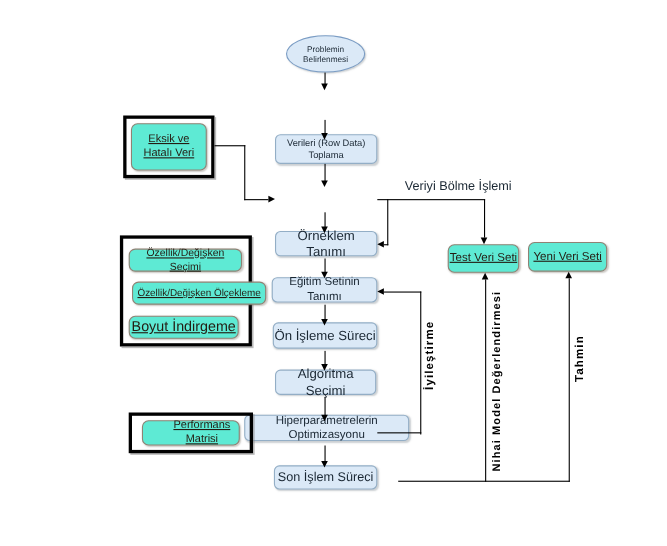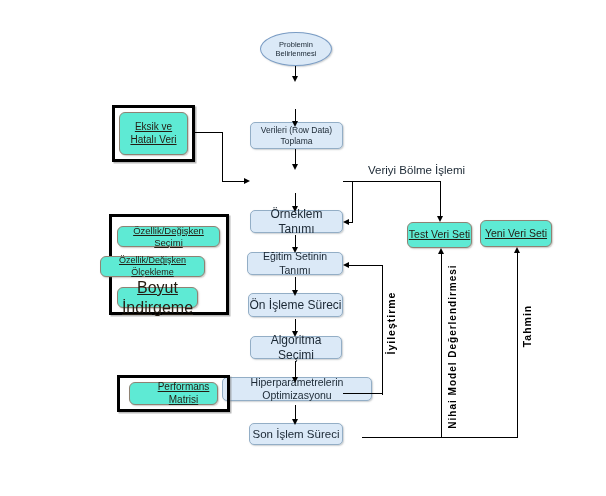--- a/index.html
+++ b/index.html
@@ -77,22 +77,22 @@
   <div class="frame" style="left:112px;top:105px;width:83px;height:57px;"></div>
   <div class="node orange two-line" style="left:119px;top:112px;width:69px;height:43px;font-size:10px;">
     <div>
       <span>Eksik ve</span>
       <span>Hatalı Veri</span>
     </div>
   </div>
 
   <div class="frame" style="left:109px;top:214px;width:120px;height:101px;"></div>
   <div class="node orange" style="left:117px;top:226px;width:103px;height:21px;font-size:9.5px;">Özellik/Değişken Seçimi</div>
-  <div class="node orange" style="left:100px;top:256px;width:105px;height:21px;font-size:9px;">Özellik/Değişken Ölçekleme</div>
-  <div class="node orange" style="left:117px;top:287px;width:81px;height:21px;font-size:16px;">Boyut İndirgeme</div>
+  <div class="node orange" style="left:120px;top:256px;width:122px;height:21px;font-size:9px;">Özellik/Değişken Ölçekleme</div>
+  <div class="node orange" style="left:117px;top:287px;width:100px;height:21px;font-size:13px;">Boyut İndirgeme</div>
 
   <div class="frame" style="left:117px;top:375px;width:113px;height:37px;"></div>
   <div class="node orange" style="left:129px;top:382px;width:89px;height:23px;font-size:10px;padding-left:20px;">Performans Matrisi</div>
 
   <div class="node orange" style="left:407px;top:222px;width:65px;height:26px;font-size:10.5px;">Test Veri Seti</div>
   <div class="node orange" style="left:480px;top:220px;width:72px;height:27px;font-size:10.5px;">Yeni Veri Seti</div>
 
   <div class="flabel" style="left:368px;top:164px;font-size:11.5px;">Veriyi Bölme İşlemi</div>
   <div class="rot" style="left:346px;top:317px;width:90px;font-size:10.5px;letter-spacing:1px;">İyileştirme</div>
   <div class="rot" style="left:362px;top:341px;width:180px;font-size:10px;letter-spacing:1px;">Nihai Model Değerlendirmesi</div>

